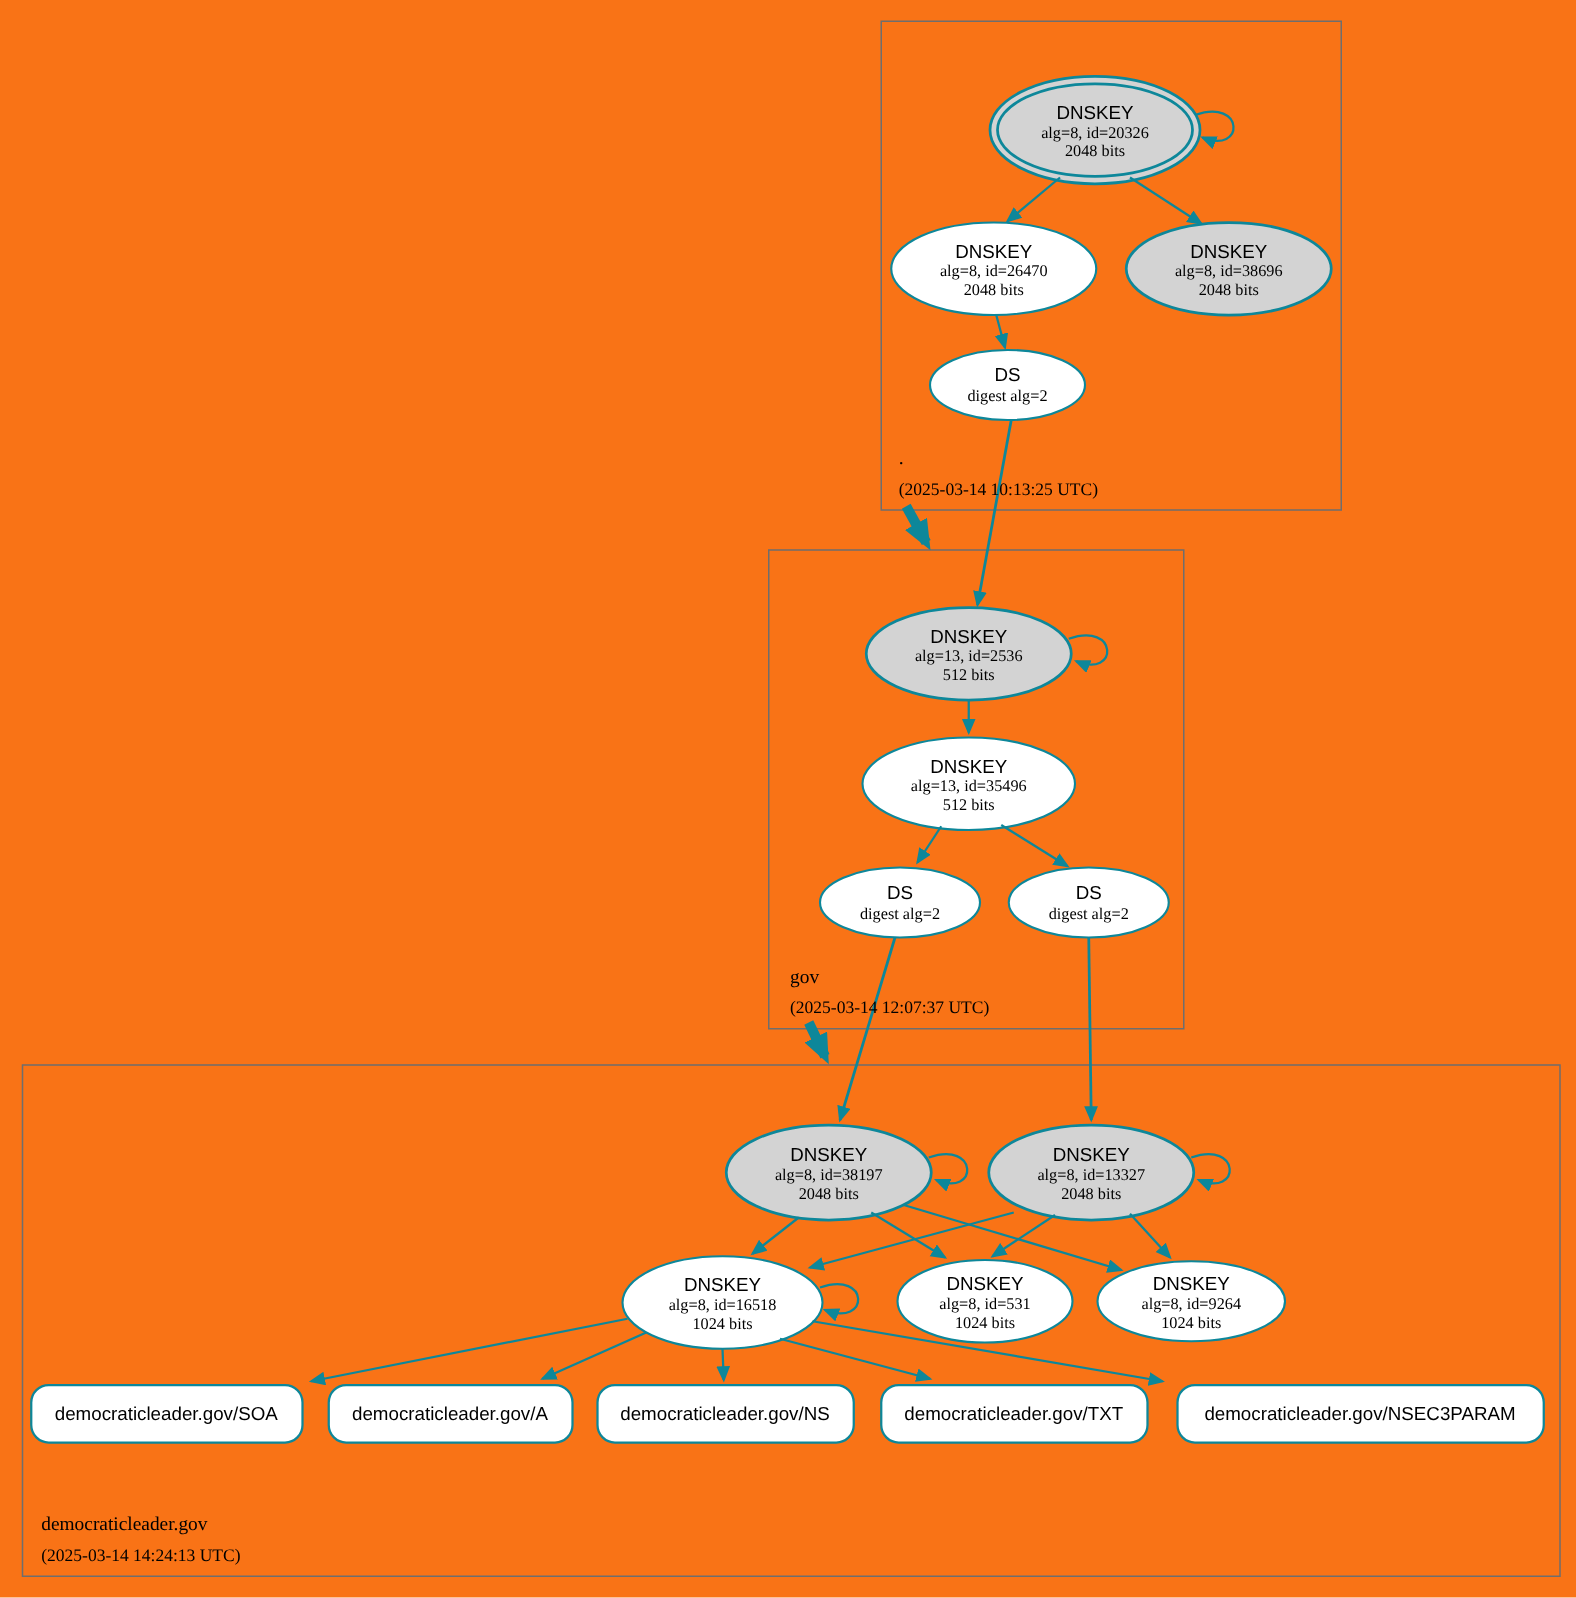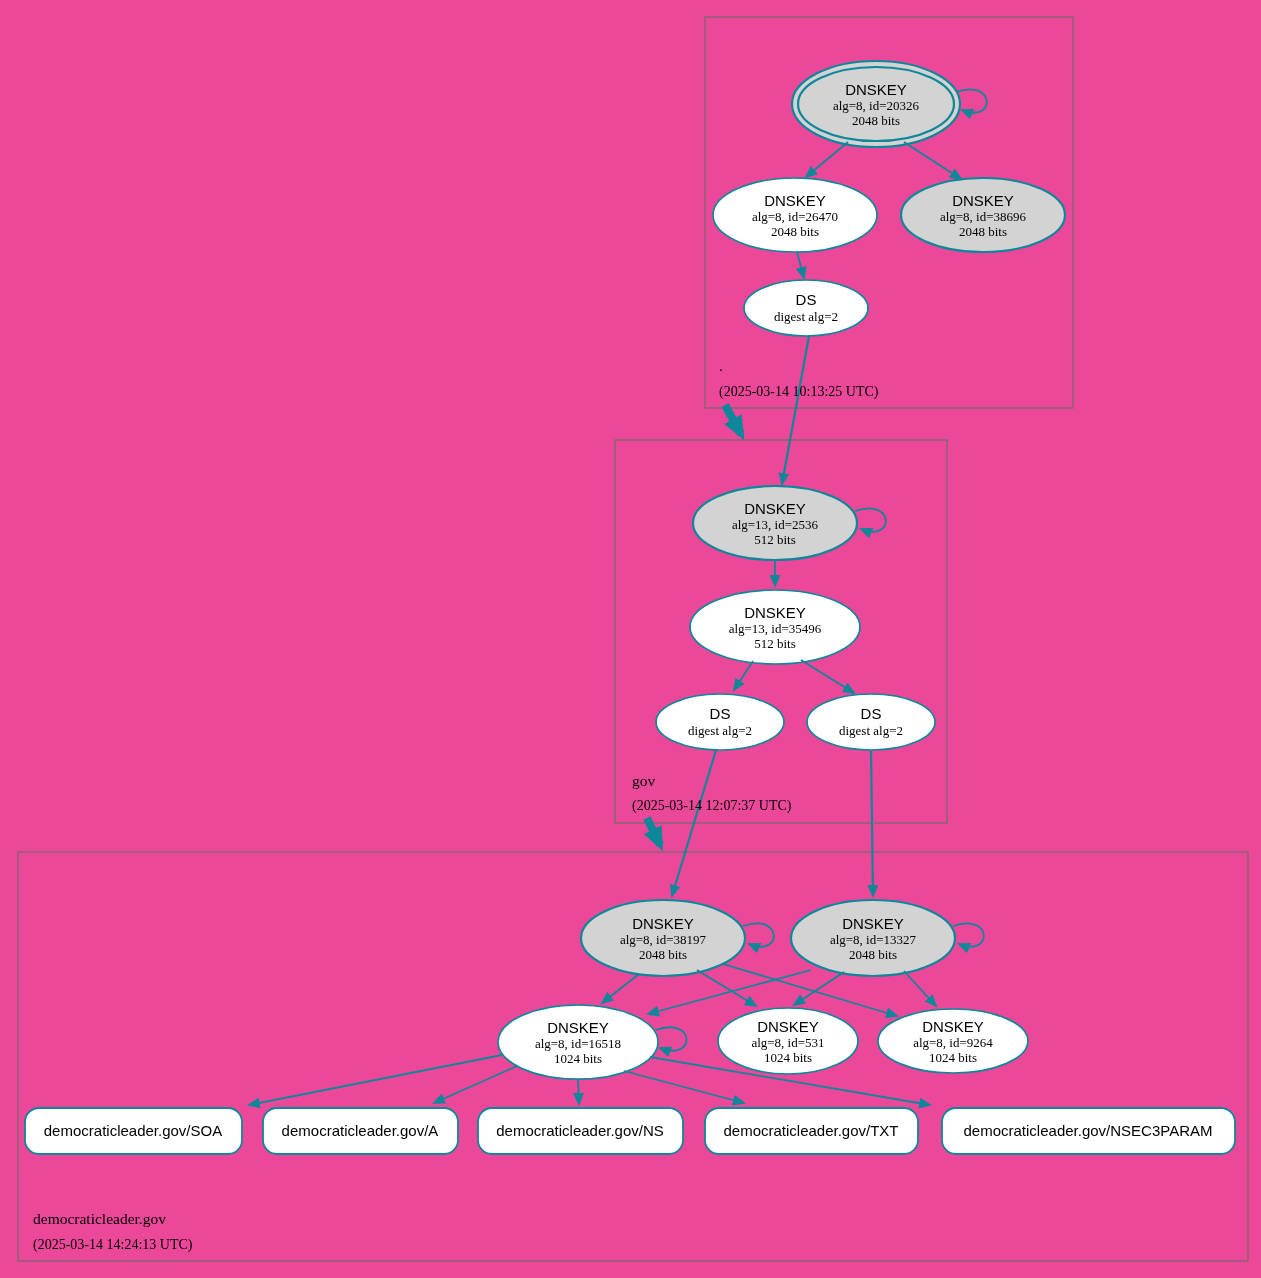--- a/index.html
+++ b/index.html
@@ -1,16 +1,16 @@
 <!DOCTYPE html>
 <html><head>
 <meta charset="utf-8">
 <style>
   html,body{margin:0;padding:0;background:#ffffff;}
-  .stage{position:relative;width:1261px;height:1278px;background:#ec4899;overflow:hidden;text-align:right;}
+  .stage{position:relative;width:1261px;height:1278px;background:#f97316;overflow:hidden;text-align:right;}
   svg{display:block;}
   .t-sans{font-family:"Liberation Sans","DejaVu Sans",sans-serif;}
   .t-serif{font-family:"Liberation Serif","DejaVu Serif",serif;}
   text{fill:#000000;}
   .node-title{font-size:15px;}
   .node-detail{font-size:13px;}
   .rrset-label{font-size:15px;}
   .zone-name{font-size:15.5px;}
   .zone-ts{font-size:14px;}
   .cluster{fill:none;stroke:#6e6e6e;stroke-width:1.2;}

